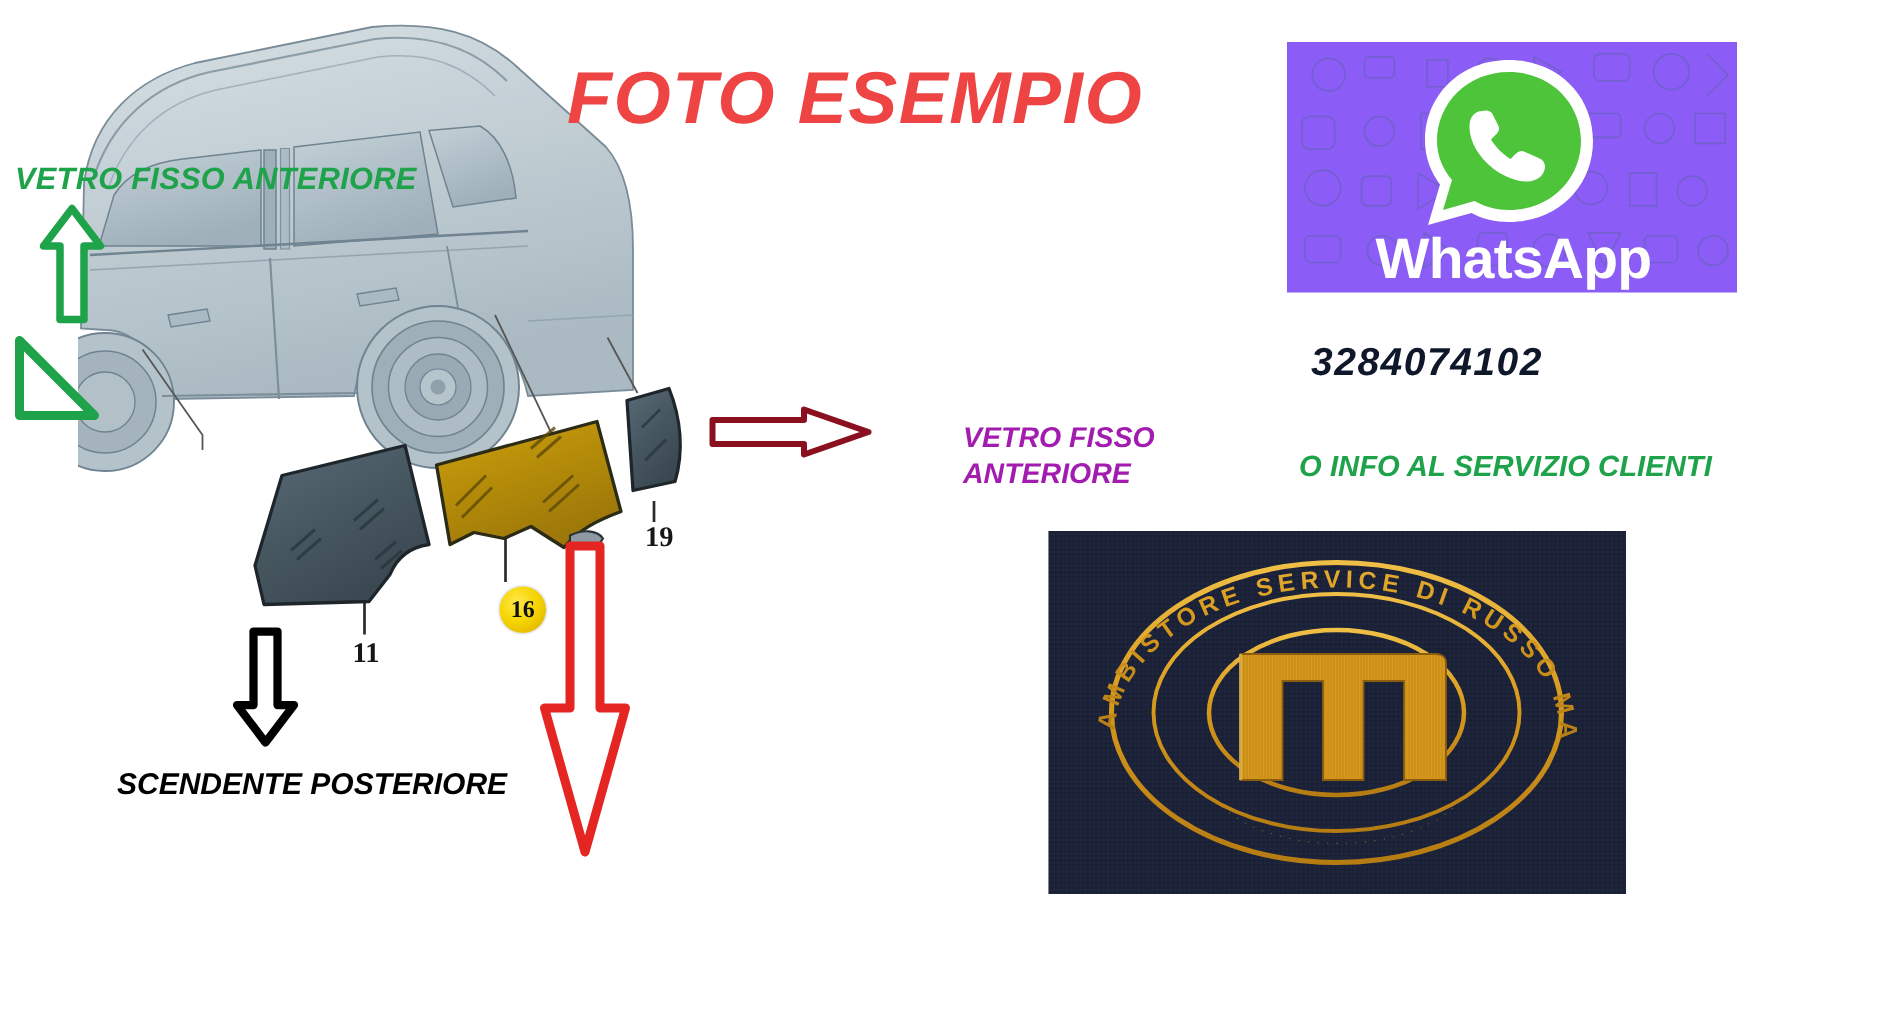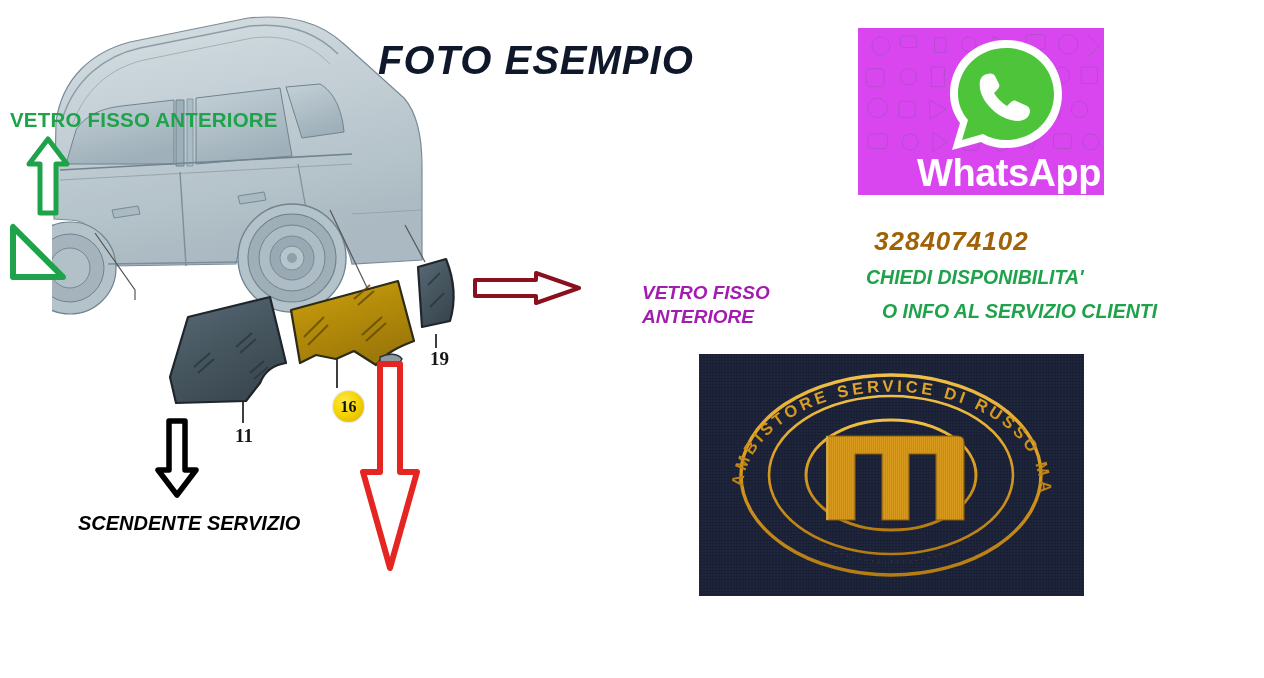--- a/index.html
+++ b/index.html
@@ -12,38 +12,39 @@
     width:1264px;
     height:678px;
     background:#ffffff;
     overflow:hidden;
   }
   .abs{position:absolute;}
 
   
   #foto-esempio{
     left:378px; top:38px;
-    font-size:40px;
+    font-size:49px;
     font-weight:bold;
     font-style:italic;
     letter-spacing:1px;
-    color:#0f172a;
+    color:#ef4444;
     white-space:nowrap;
     text-align:right;
   }
 
   
   #car-wrap{ left:52px; top:14px; width:372px; height:330px; }
   #car-wrap svg{display:block;}
 
   
   #lbl-vetro-fisso-ant{
     left:10px; top:108px;
     font-size:20.5px;
     font-weight:bold;
+    font-style:italic;
     color:#1ea34a;
     white-space:nowrap;
     letter-spacing:.2px;
   }
   #green-arrow{ left:26px; top:136px; width:44px; height:80px; }
   #green-triangle{ left:8px; top:222px; width:58px; height:60px; }
 
   
   #black-arrow{ left:155px; top:418px; width:44px; height:80px; }
   #lbl-scendente-ant{
@@ -75,22 +76,22 @@
     font-style:italic;
     color:#a21caf;
     line-height:1.28em;
     white-space:nowrap;
     margin-left:33px;
   }
 
   
   #whatsapp-banner{
     left:858px; top:28px;
-    width:246px; height:167px;
-    background:#d946ef;
+    width:300px; height:167px;
+    background:#8b5cf6;
     overflow:hidden;
   }
   #wa-texture{
     position:absolute; inset:0;
     opacity:.28;
   }
   #wa-logo{ position:absolute; left:82px; top:8px; width:130px; height:120px; }
   #wa-word{
     position:absolute; left:0; top:124px; width:302px;
     text-align:center;
@@ -99,40 +100,39 @@
     font-weight:bold;
     letter-spacing:-.5px;
   }
 
   
   #phone-number{
     left:874px; top:226px;
     font-size:26px;
     font-weight:bold;
     font-style:italic;
-    color:#a16207;
+    color:#0f172a;
     letter-spacing:1px;
     white-space:nowrap;
   }
   #contact-line-1{
     left:866px; top:266px;
     font-size:19.5px;
     font-weight:bold;
     font-style:italic;
     color:#1ea34a;
     white-space:nowrap;
   }
   #contact-line-2{
     left:866px; top:300px;
     font-size:19.5px;
     font-weight:bold;
     font-style:italic;
     color:#1ea34a;
     white-space:nowrap;
-    margin-left:16px;
   }
 
   
   #shop-logo{
     left:699px; top:354px;
     width:385px; height:242px;
     background:#1c2238;
     overflow:hidden;
   }
   #shop-logo svg{display:block;}
@@ -288,21 +288,21 @@
     <path d="M22 3 L41 28 L30 28 L30 77 L14 77 L14 28 L3 28 Z" fill="#ffffff" stroke="#1ea34a" stroke-width="5" stroke-linejoin="round"></path>
   </svg>
 
   <svg id="green-triangle" class="abs" viewBox="0 0 58 60">
     <path d="M5 5 L5 55 L55 55 Z" fill="#ffffff" stroke="#1ea34a" stroke-width="6" stroke-linejoin="round"></path>
   </svg>
 
   <svg id="black-arrow" class="abs" viewBox="0 0 44 80">
     <path d="M22 77 L3 52 L14 52 L14 3 L30 3 L30 52 L41 52 Z" fill="#ffffff" stroke="#000000" stroke-width="5.5" stroke-linejoin="round"></path>
   </svg>
-  <div id="lbl-scendente-ant" class="abs">SCENDENTE SERVIZIO</div>
+  <div id="lbl-scendente-ant" class="abs">SCENDENTE POSTERIORE</div>
 
   <svg id="red-arrow" class="abs" viewBox="0 0 64 212">
     <path d="M32 208 L5 112 L22 112 L22 4 L42 4 L42 112 L59 112 Z" fill="#ffffff" stroke="#e52521" stroke-width="6" stroke-linejoin="round"></path>
   </svg>
 
   <svg id="darkred-arrow" class="abs" viewBox="0 0 110 36">
     <path d="M3 10 L64 10 L64 3 L107 18 L64 33 L64 26 L3 26 Z" fill="#ffffff" stroke="#8a1020" stroke-width="4" stroke-linejoin="round"></path>
   </svg>
   <div id="lbl-vetro-fisso-post" class="abs">
     <div>VETRO FISSO</div>
@@ -353,21 +353,20 @@
                C50 102 58 104 66 104 C94 104 114 83 114 58 C114 33 94 12 66 12 Z" fill="#4ec43a"></path>
       <path d="M48 38 C44 38 41 41 40 45 C38 56 45 68 55 76 C64 83 76 87 83 84
                C87 83 90 79 90 75 C90 72 88 70 85 69 L76 65 C74 64 72 65 70 67
                L67 70 C62 67 57 62 54 57 L57 54 C59 52 60 50 59 48 L55 40
                C54 38 51 37 48 38 Z" fill="#ffffff"></path>
     </svg>
     <div id="wa-word">WhatsApp</div>
   </div>
 
   <div id="phone-number" class="abs">3284074102</div>
-  <div id="contact-line-1" class="abs">CHIEDI DISPONIBILITA'</div>
   <div id="contact-line-2" class="abs">O INFO AL SERVIZIO CLIENTI</div>
 
   <div id="shop-logo" class="abs">
     <svg viewBox="0 0 385 242" width="385" height="242">
       <defs>
         <linearGradient id="goldg" x1="0" y1="0" x2="0" y2="1">
           <stop offset="0%" stop-color="#f0bf46"></stop>
           <stop offset="45%" stop-color="#d79a1e"></stop>
           <stop offset="100%" stop-color="#b57c12"></stop>
         </linearGradient>

